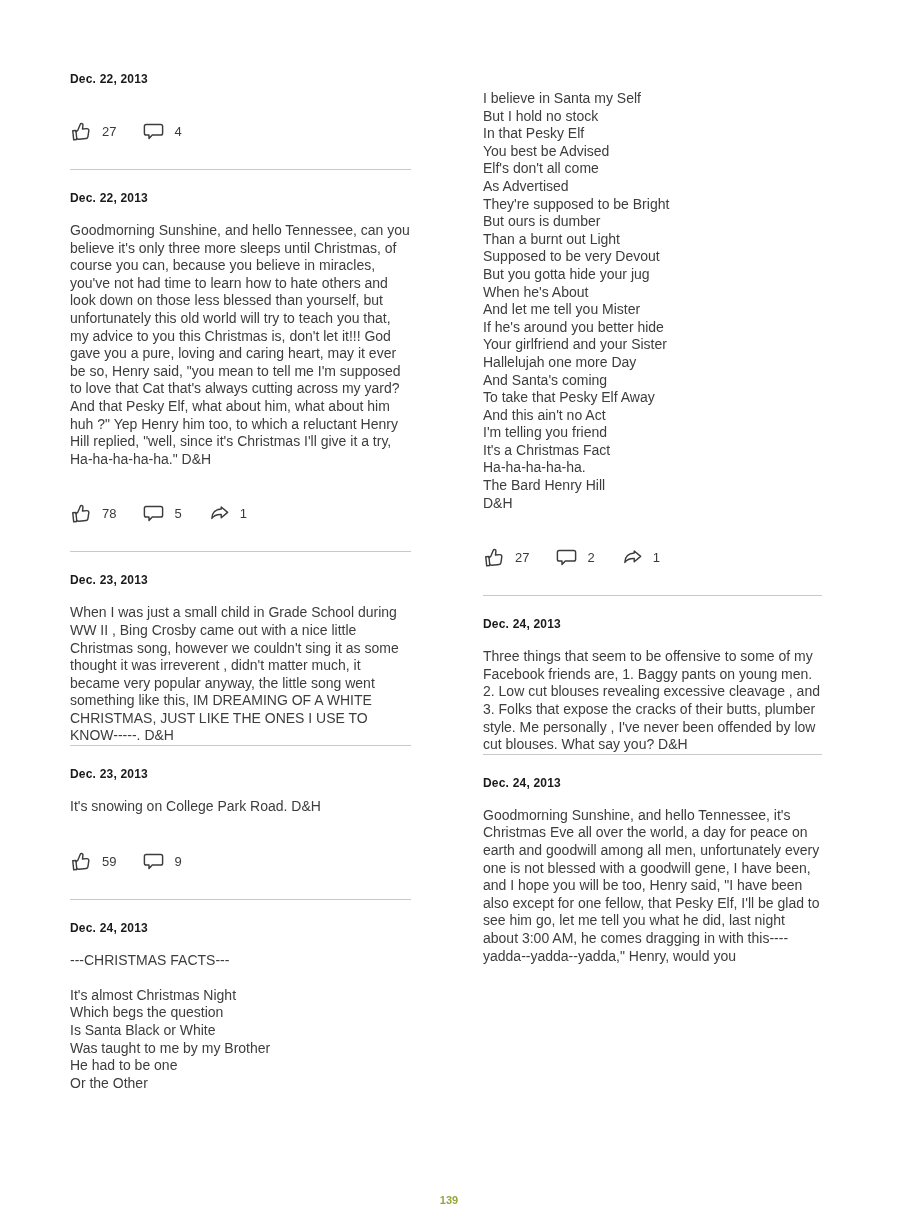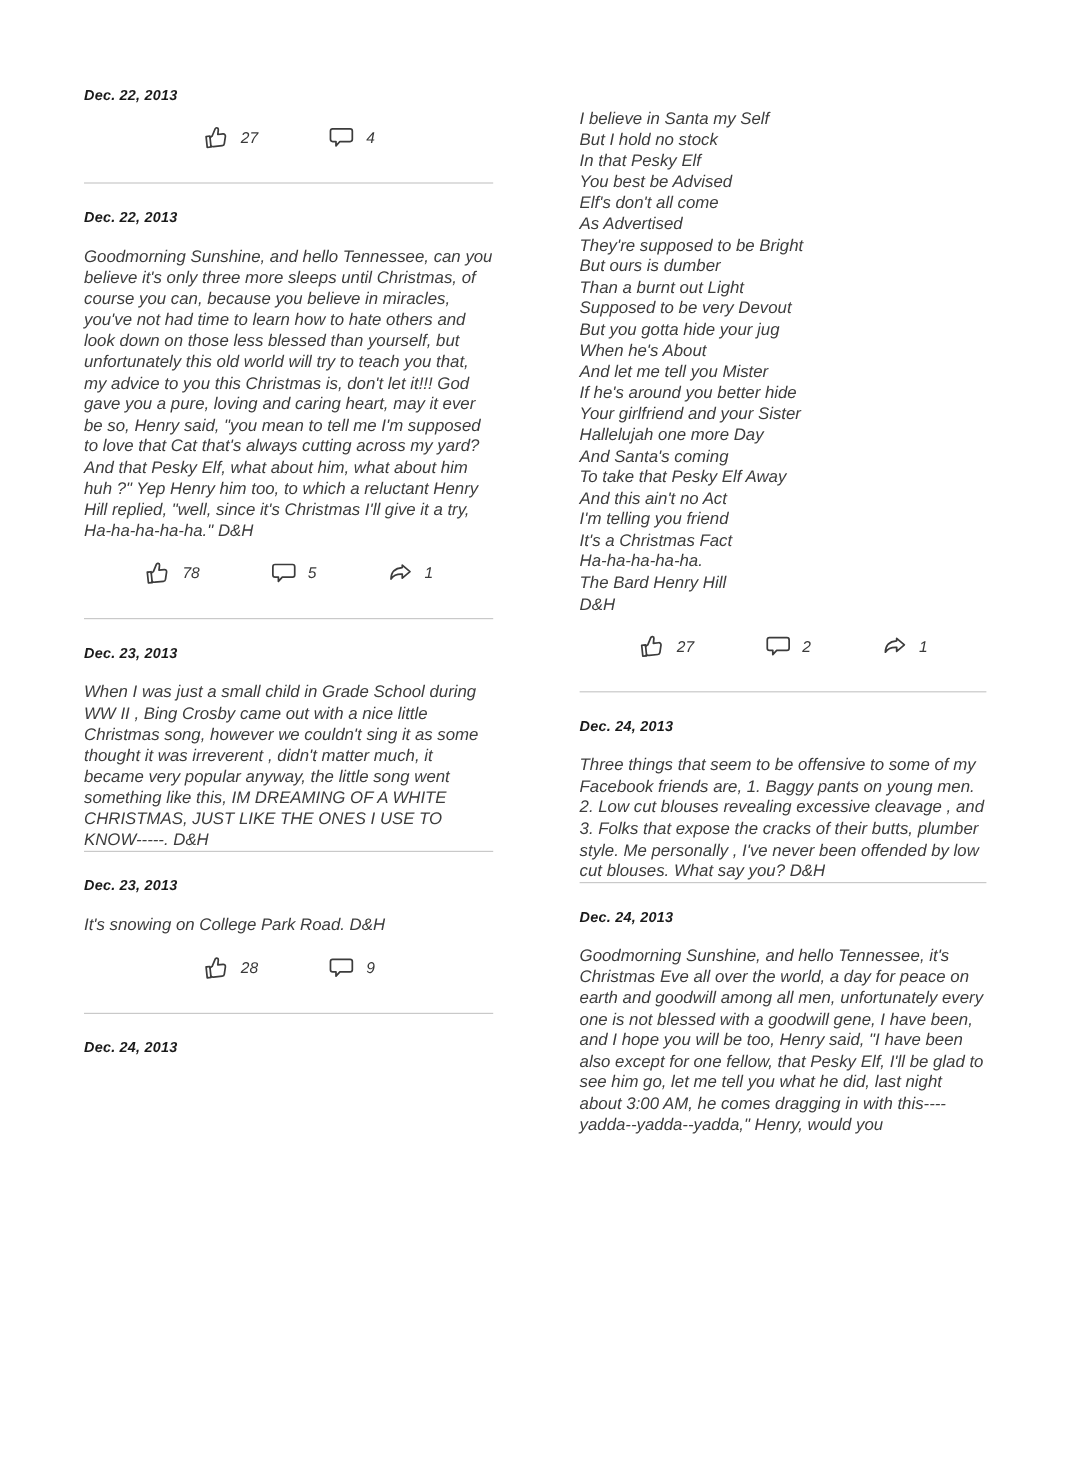--- a/index.html
+++ b/index.html
@@ -6,21 +6,20 @@
   html, body { background: #ffffff; }
   .page {
     position: relative;
     width: 898px;
     height: 1228px;
     margin: 0 auto;
     background: #ffffff;
     font-family: "Liberation Sans", "DejaVu Sans", sans-serif;
     color: #3d3d3d;
     overflow: hidden;
-    font-style: italic;
   }
   .columns {
     display: flex;
     padding: 72px 0 0 70px;
     gap: 72px;
   }
   .column { width: 341px; flex: none; }
   .column-right { width: 339px; padding-top: 18px; }
   .post-date {
     font-size: 12px;
@@ -31,23 +30,22 @@
   }
   .post-text {
     font-size: 14px;
     line-height: 17.6px;
     color: #3d3d3d;
     white-space: pre-line;
   }
   .engagement {
     display: flex;
     align-items: center;
-    justify-content: center;
-    gap: 58px;
-    margin: 15px 0 26px 0;
+    gap: 26px;
+    margin: 34px 0 26px 0;
   }
   .eng-group { display: flex; align-items: center; gap: 9px; }
   .icon { display: inline-block; color: #3c3c3c; }
   .icon svg { display: block; width: 23px; height: 23px; }
   [data-name="thumbs-up-icon"] svg { transform: rotate(-6deg); }
   .count { font-size: 13px; color: #3a3a3a; }
   .divider {
     border: 0;
     border-top: 1px solid #c9c9c9;
     margin: 0 0 21px 0;
@@ -136,37 +134,45 @@
     <h3 class="post-date" data-name="post-date">Dec. 23, 2013</h3>
     <p class="post-text" data-name="post-text">It's snowing on College Park Road. D&amp;H</p>
     <div class="engagement" data-name="engagement-row">
       <span class="eng-group" data-name="like-group">
         <span class="icon" data-name="thumbs-up-icon">
           <svg viewBox="0 0 24 24" fill="none" stroke="currentColor" stroke-width="1.5" stroke-linejoin="round" stroke-linecap="round">
             <path d="M3 10.3h3.3v9.5H3z"></path>
             <path d="M6.3 18.8c.6.6 1.4.9 2.2.9h7.6c1 0 1.8-.7 2-1.6l1.6-6.2c.3-1.2-.6-2.3-1.8-2.3h-4.6l.9-4.2c.15-.8-.35-1.5-1.1-1.7-.6-.15-1.25.15-1.55.7l-3.25 6-2 1.1"></path>
           </svg>
         </span>
-        <span class="count" data-name="like-count">28</span>
+        <span class="count" data-name="like-count">59</span>
       </span>
       <span class="eng-group" data-name="comment-group">
         <span class="icon" data-name="speech-bubble-icon">
           <svg viewBox="0 0 24 24" fill="none" stroke="currentColor" stroke-width="1.5" stroke-linejoin="round">
             <path d="M4.4 4.6h15.2c1 0 1.9.8 1.9 1.9v7.2c0 1-.8 1.9-1.9 1.9h-8.9l-3.4 3.7v-3.7H4.4c-1 0-1.9-.8-1.9-1.9V6.5c0-1 .8-1.9 1.9-1.9z"></path>
           </svg>
         </span>
         <span class="count" data-name="comment-count">9</span>
       </span>
 
     </div>
     <hr class="divider" data-name="post-divider">
   </div>
 
   <div class="post" data-name="post">
     <h3 class="post-date" data-name="post-date">Dec. 24, 2013</h3>
+    <p class="post-text" data-name="post-text">---CHRISTMAS FACTS---
+
+It's almost Christmas Night
+Which begs the question
+Is Santa Black or White
+Was taught to me by my Brother
+He had to be one
+Or the Other</p>
 
   </div>
 </div>
     <div class="column column-right" data-name="column-right">
   <div class="post" data-name="post">
 
     <p class="post-text" data-name="post-text">I believe in Santa my Self
 But I hold no stock
 In that Pesky Elf
 You best be Advised
@@ -227,13 +233,14 @@
     <hr class="divider" data-name="post-divider">
   </div>
 
   <div class="post" data-name="post">
     <h3 class="post-date" data-name="post-date">Dec. 24, 2013</h3>
     <p class="post-text" data-name="post-text">Goodmorning Sunshine, and hello Tennessee, it's Christmas Eve all over the world, a day for peace on earth and goodwill among all men, unfortunately every one is not blessed with a goodwill gene, I have been, and I hope you will be too, Henry said, "I have been also except for one fellow, that Pesky Elf, I'll be glad to see him go, let me tell you what he did, last night about 3:00 AM, he comes dragging in with this----yadda--yadda--yadda," Henry, would you</p>
 
   </div>
 </div>
   </div>
+  <div class="page-number" data-name="page-number">139</div>
 </div>
 
 </body></html>

